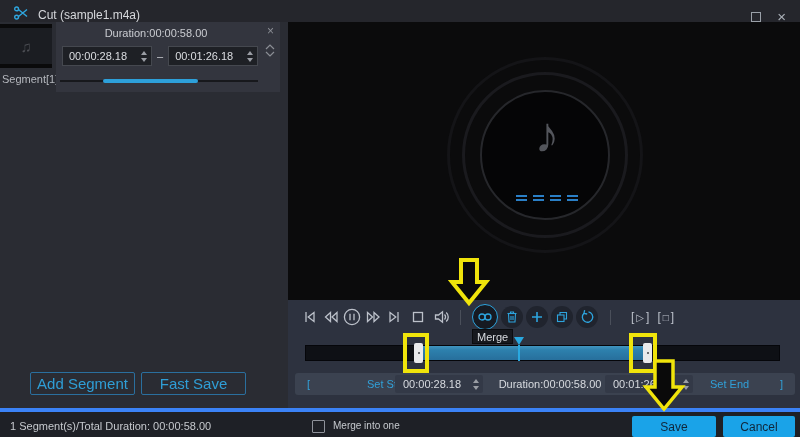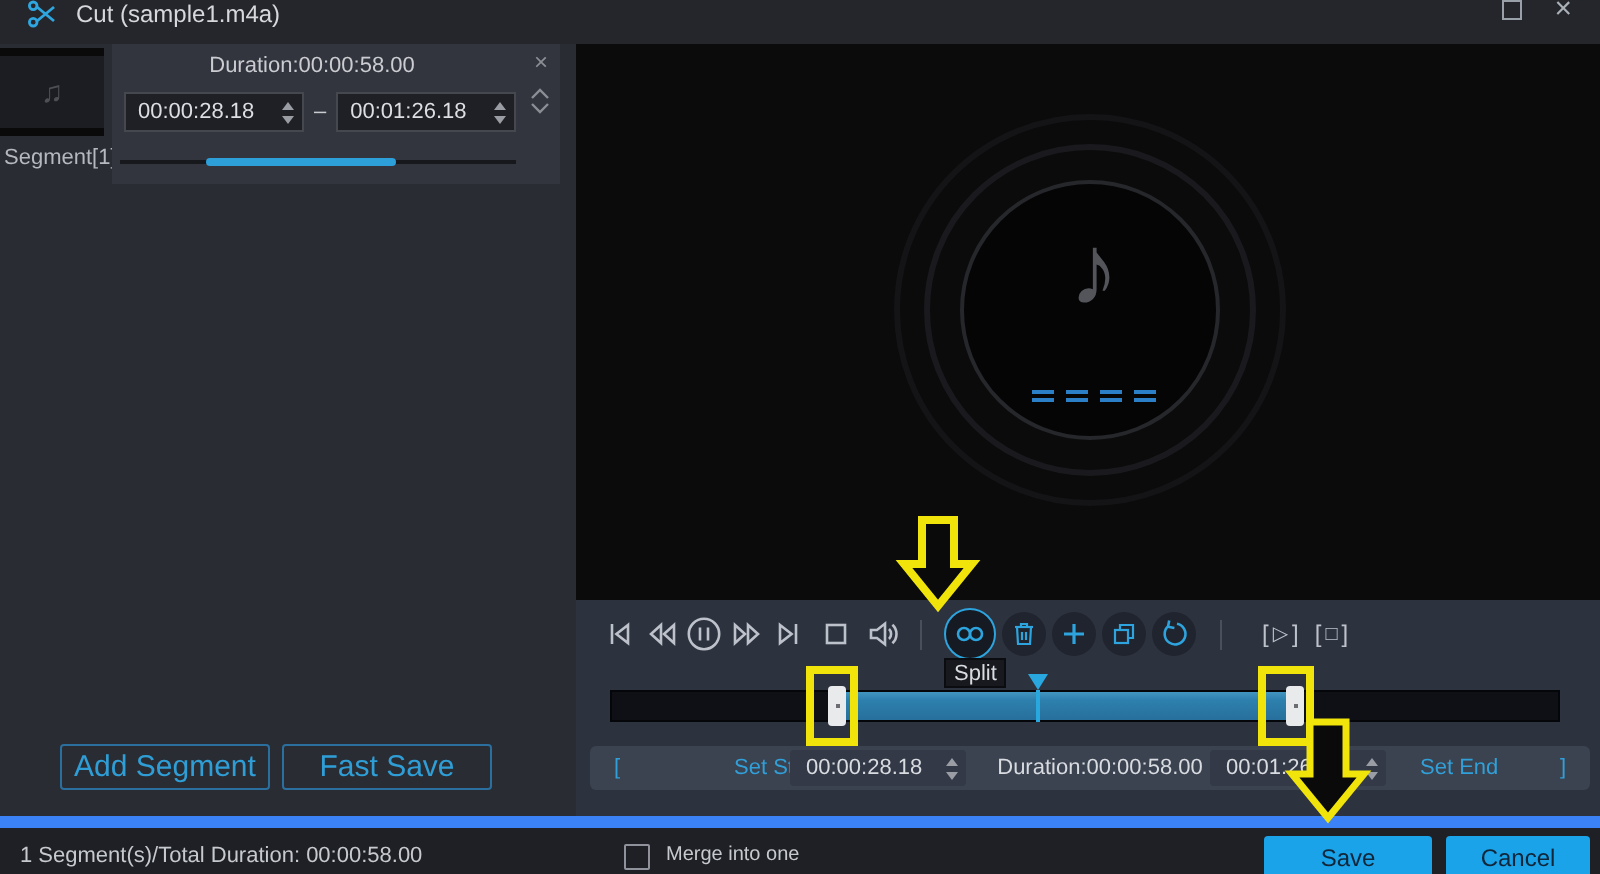--- a/index.html
+++ b/index.html
@@ -2,21 +2,21 @@
 <html><head>
 <meta charset="utf-8">
 <style>
   * { margin:0; padding:0; box-sizing:border-box; }
   html,body { width:800px; height:437px; background:#0b0b0c; overflow:hidden;
               font-family:"Liberation Sans", sans-serif; }
   .window { position:absolute; inset:0; width:800px; height:437px; background:#2a2c33; }
 
   
   .titlebar { position:absolute; top:0; left:0; width:800px; height:22px;
-              background:#25262c; display:flex; align-items:flex-start; z-index:5; }
+              background:#25262c; display:flex; align-items:flex-end; z-index:5; }
   .titlebar .app-icon { margin-left:13px; width:16px; height:16px; }
   .titlebar .title { color:#d6d8dc; font-size:12px; margin-left:9px; }
   .win-btns { margin-left:auto; display:flex; align-items:center; gap:16px; margin-right:14px; }
   .btn-max { width:10px; height:10px; border:1px solid #9aa0a8; }
   .btn-close { color:#aab0b8; font-size:15px; line-height:10px; cursor:default; }
 
   
   .left-panel { position:absolute; top:22px; left:0; width:288px; height:386px; background:#2a2c33; }
   .thumb { position:absolute; top:2px; left:0; width:52px; height:44px; background:#1b1d22;
            border-top:4px solid #0a0a0b; border-bottom:4px solid #0a0a0b;
@@ -92,21 +92,21 @@
   
   .params { position:absolute; top:351px; left:7px; width:500px; height:22px;
             background:#3b4250; border-radius:3px; font-size:11px; }
   .params .abs { position:absolute; top:0; height:22px; display:flex; align-items:center; }
   .cyan { color:#31a0d8; }
   .ltxt { color:#d8dbe0; }
   .pbox { background:#333947; border-radius:2px; top:2px !important; height:18px !important; }
 
   
   .statusbar { position:absolute; bottom:0; left:0; width:800px; height:29px; background:#1e2026;
-               border-top:6px solid #3b82f6; }
+               border-top:4px solid #3b82f6; }
   .status-text { position:absolute; left:10px; top:8px; font-size:11px; color:#c6c9ce; }
   .chk { position:absolute; left:312px; top:8px; width:13px; height:13px;
          border:1px solid #8f929a; border-radius:1px; background:transparent; }
   .chk-label { position:absolute; left:333px; top:8px; font-size:10px; color:#c6c9ce; }
   .solid-btn { position:absolute; top:4px; height:21px; background:#1aa3e8; border-radius:2px;
                color:#10263a; font-size:12px; display:flex; align-items:center; justify-content:center; }
 
   
   .tooltip { position:absolute; left:472px; top:329px; background:#17191f; border:1px solid #0b0c0f;
              color:#d8dbe0; font-size:11px; padding:0 4px; height:15px; line-height:14px; z-index:8; }
@@ -339,21 +339,21 @@
   </div>
 
   <div class="statusbar">
     <div class="status-text">1 Segment(s)/Total Duration: 00:00:58.00</div>
     <div class="chk"></div>
     <div class="chk-label">Merge into one</div>
     <div class="solid-btn" style="left:632px; width:84px;">Save</div>
     <div class="solid-btn" style="left:723px; width:72px;">Cancel</div>
   </div>
 
-  <div class="tooltip">Split</div>
+  <div class="tooltip">Merge</div>
 
   <svg class="annotation" style="left:444px; top:257px;" width="50" height="50" viewBox="0 0 50 50">
     <path d="M17 3 L33 3 L33 25 L42 25 L25 46 L8 25 L17 25 Z" fill="#0a0a0a" stroke="#f0e40b" stroke-width="4"></path>
   </svg>
   <div class="annotation hl-rect" style="left:403px; top:333px; width:26px; height:40px;"></div>
   <div class="annotation hl-rect" style="left:629px; top:333px; width:28px; height:40px;"></div>
   <svg class="annotation" style="left:640px; top:359px;" width="48" height="54" viewBox="0 0 48 54">
     <path d="M15 2 L33 2 L33 28 L42 28 L24 50 L6 28 L15 28 Z" fill="#0a0a0a" stroke="#f0e40b" stroke-width="3.5"></path>
   </svg>
 

